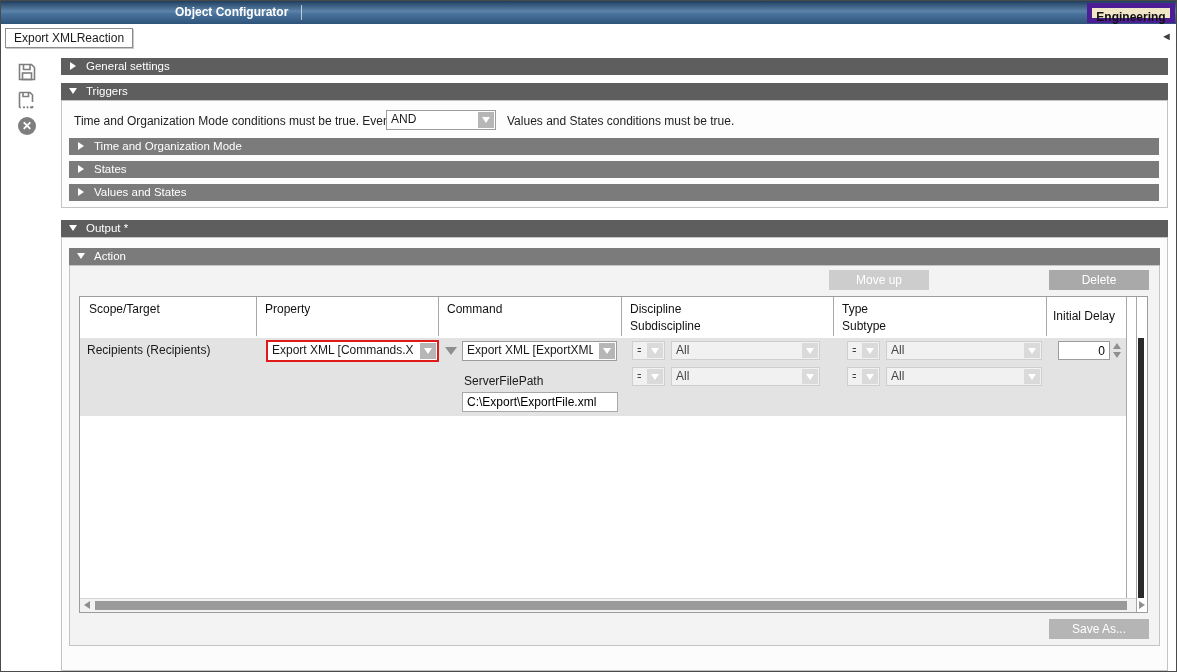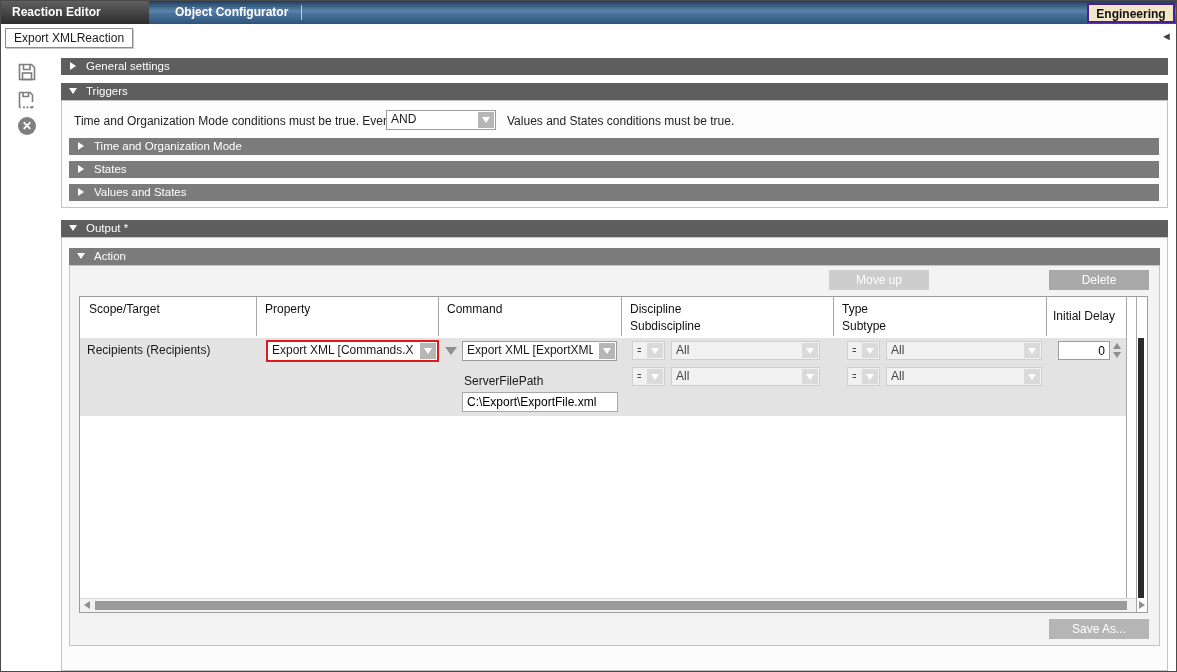--- a/index.html
+++ b/index.html
@@ -10,21 +10,21 @@
 
   
   .topbar { left:0; top:0; width:1177px; height:23px;
             background:linear-gradient(180deg,#203f5e 0%,#5c83aa 45%,#4a739d 55%,#2e5379 100%); }
   .tab-dark { left:0; top:0; width:148px; height:23px;
               background:linear-gradient(180deg,#5f5f5f,#2d2d2d);
               color:#fff; font-weight:bold; line-height:23px; padding-left:11px; }
   .tab-blue { left:156px; top:0; height:23px; color:#fff; font-weight:bold; line-height:23px; padding:0 18px; }
   .bar-div  { left:300px; top:4px; width:1px; height:15px; background:rgba(255,255,255,.65); }
   .mode-btn { left:1086px; top:2px; width:88px; height:20px; background:#f2e6c9;
-              border:2px solid #4c1d95; color:#111; font-weight:bold; text-align:center; line-height:18px; }
+              border:5px solid #4c1d95; color:#111; font-weight:bold; text-align:center; line-height:18px; }
 
   
   .doc-tab { left:4px; top:27px; height:20px; padding:0 8px; background:#fff;
              border:1px solid #8c8c8c; line-height:18px; box-shadow:1px 1px 0 #c9c9c9; }
   .collapse-handle { left:1160px; top:29px; color:#3f3f3f; font-size:11px; }
 
   
   .tool { left:16px; width:20px; height:20px; cursor:pointer; }
   .circle-x { left:17px; width:18px; height:18px; border-radius:50%; background:#7e7e7e;
               color:#fff; font-weight:bold; font-size:12px; text-align:center; line-height:18px; }
@@ -83,21 +83,20 @@
   .vsb-thumb { left:1137px; top:337px; width:6px; height:260px; background:#2b2b2b; }
 
   .small-note { font-size:12px; color:#222; white-space:nowrap; }
 </style>
 </head>
 <body>
 
 <div id="screen">
 
   <div class="abs topbar"></div>
-  <div class="abs tab-dark">Reaction Editor</div>
   <div class="abs tab-blue">Object Configurator</div>
   <div class="abs bar-div"></div>
   <div class="abs mode-btn">Engineering</div>
 
   <div class="abs doc-tab">Export XMLReaction</div>
   <div class="abs collapse-handle">◄</div>
 
   <div class="abs tool" style="top:61px;">
     <svg width="20" height="20" viewBox="0 0 20 20">
       <path d="M2.5 2.5 H14.5 L17.5 5.5 V17.5 H2.5 Z" fill="none" stroke="#7e7e7e" stroke-width="1.6"></path>

